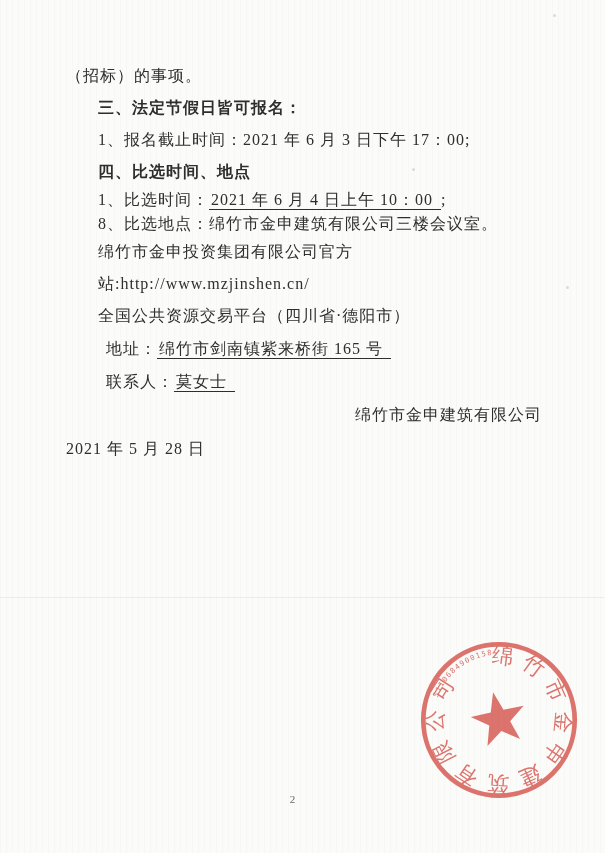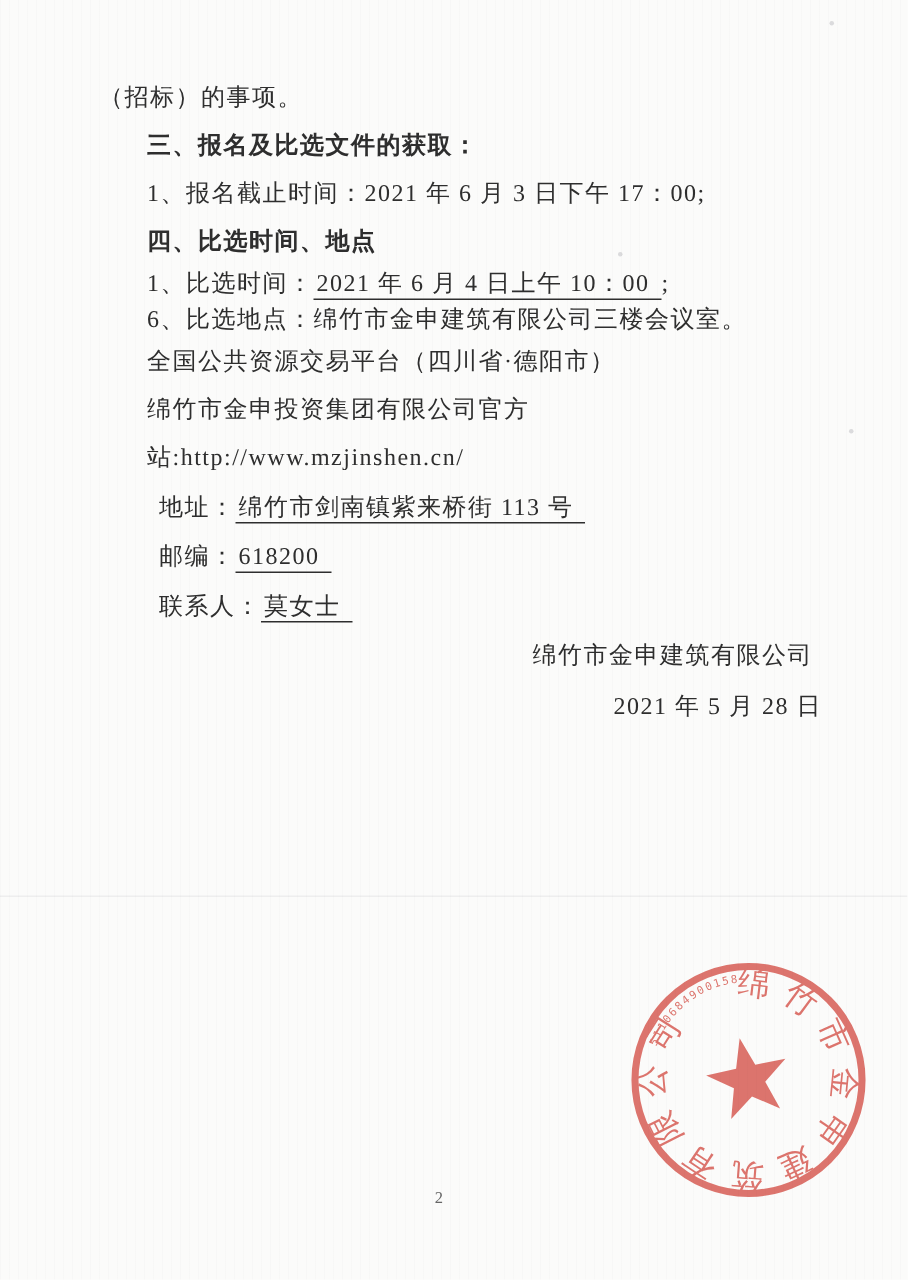--- a/index.html
+++ b/index.html
@@ -5,32 +5,32 @@
   html,body{margin:0;padding:0;}
   body{
     width:605px;height:853px;
     font-family:"Liberation Serif","DejaVu Serif",serif;
     color:#2e2e2e;
     background-color:#fbfbfa;
     background-image:repeating-linear-gradient(90deg, rgba(60,60,70,0.02) 0 1px, transparent 1px 6px);
     position:relative;overflow:hidden;
   }
   .page{position:absolute;inset:0;}
-  .content{position:absolute;top:50px;left:66px;width:482px;}
+  .content{position:absolute;top:60px;left:66px;width:482px;}
   .content p{margin:0;line-height:32px;font-size:16px;letter-spacing:1px;}
   .indent{padding-left:32px;}
   .h{font-weight:700;letter-spacing:2px;}
   .para{margin-top:6px;text-indent:2em;text-align:justify;}
   .h4{margin-top:-4px;}
   .tight{line-height:24px !important;font-family:Liberation Serif, serif;}
   .media{letter-spacing:0.5px;}
   .contact{line-height:33px !important;padding-left:40px;}
   .u{border-bottom:1px solid #2e2e2e;padding:0 8px 1px 2px;}
   .sig-company{text-align:right;padding-right:6px;line-height:33px !important;letter-spacing:1.5px;}
-  .sig-date{text-align:right;padding-right:0;line-height:36px !important;letter-spacing:1.5px;}
+  .sig-date{text-align:left;padding-right:0;line-height:36px !important;letter-spacing:1.5px;}
   .page-number{position:absolute;top:793px;left:0;width:100%;text-align:center;
     font-size:11px;color:#666;transform:translateX(-10px);}
   .scan-line{position:absolute;left:0;right:0;height:1px;background:rgba(90,90,100,0.08);}
   .speck{position:absolute;width:3px;height:3px;border-radius:50%;background:rgba(80,80,90,0.18);}
   .seal{
     position:absolute;left:413px;top:634px;width:172px;height:172px;
     mix-blend-mode:multiply;opacity:0.8;filter:blur(0.4px);
     pointer-events:none;
   }
   .seal svg{width:100%;height:100%;}
@@ -42,33 +42,32 @@
 
   <div class="scan-line" style="top:597px;"></div>
   <span class="speck" style="left:553px;top:14px;"></span>
   <span class="speck" style="left:412px;top:168px;"></span>
   <span class="speck" style="left:566px;top:286px;"></span>
 
   <div class="content">
 
     <p>（招标）的事项。</p>
 
-    <p class="indent h">三、报名及比选文件的获取：</p>
+    <p class="indent h">三、法定节假日皆可报名：</p>
     <p class="indent">1、报名截止时间：2021 年 6 月 3 日下午 17：00;</p>
 
     <p class="indent h h4">四、比选时间、地点</p>
     <p class="indent tight"><span>1、比选时间：</span><span class="u">2021 年 6 月 4 日上午 10：00</span><span>;</span></p>
-    <p class="indent tight">6、比选地点：绵竹市金申建筑有限公司三楼会议室。</p>
+    <p class="indent tight">8、比选地点：绵竹市金申建筑有限公司三楼会议室。</p>
 
+    <p class="indent media">绵竹市金申投资集团有限公司官方站:http://www.mzjinshen.cn/</p>
     <p class="indent media">全国公共资源交易平台（四川省·德阳市）</p>
-    <p class="indent media">绵竹市金申投资集团有限公司官方站:http://www.mzjinshen.cn/</p>
 
 
-    <p class="contact"><span>地址：</span><span class="u">绵竹市剑南镇紫来桥街 113 号</span></p>
-    <p class="contact"><span>邮编：</span><span class="u">618200</span></p>
+    <p class="contact"><span>地址：</span><span class="u">绵竹市剑南镇紫来桥街 165 号</span></p>
     <p class="contact"><span>联系人：</span><span class="u">莫女士</span></p>
 
     <p class="sig-company">绵竹市金申建筑有限公司</p>
     <p class="sig-date">2021 年 5 月 28 日</p>
   </div>
 
   <div class="seal">
     <svg viewBox="0 0 200 200">
       <circle cx="100" cy="100" r="88" fill="none" stroke="#d9544b" stroke-width="5.5"></circle>
       <path fill="#d9544b" transform="rotate(-12 100 100)" d="M100,67 L107.6,89.5 L131.4,89.8 L112.4,104 L119.4,126.7 L100,113 L80.6,126.7 L87.6,104 L68.6,89.8 L92.4,89.5 Z"></path>

